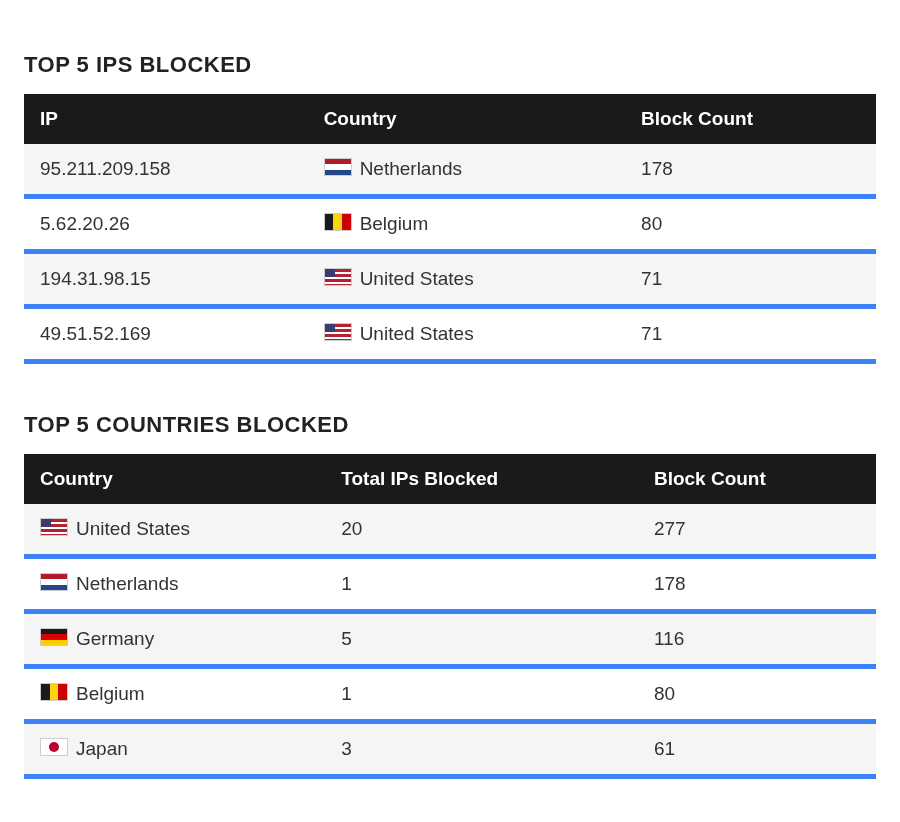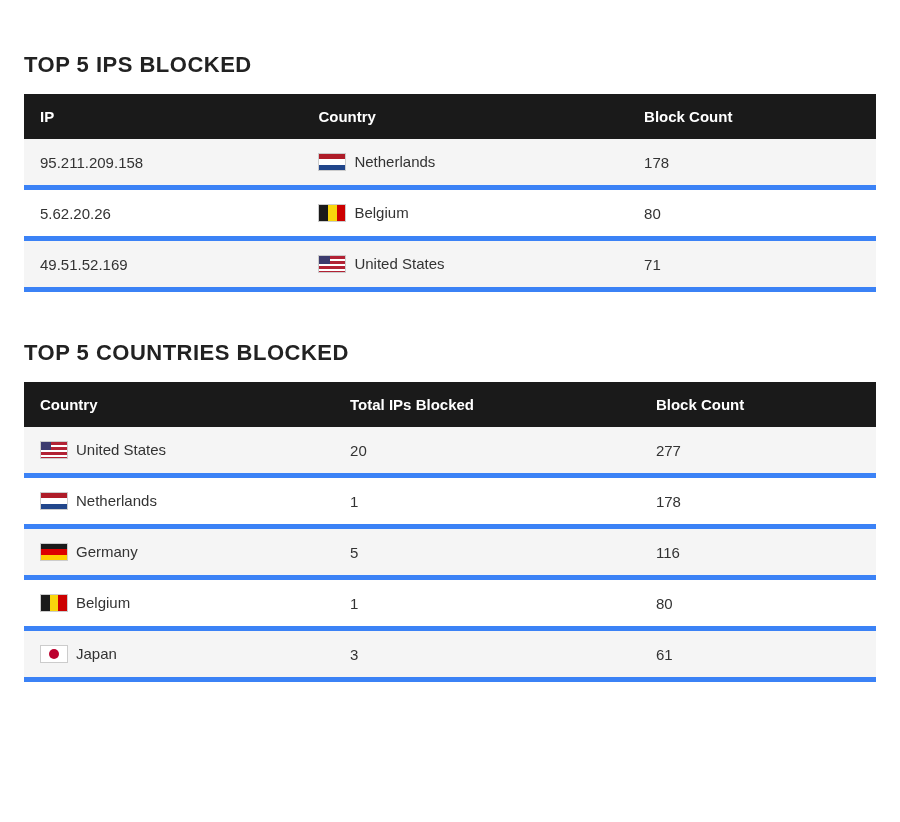--- a/index.html
+++ b/index.html
@@ -18,21 +18,21 @@
       margin-bottom: 16px;
       letter-spacing: 0.5px;
       margin-top: 28px;
     }
     .section {
       margin-bottom: 48px;
     }
     table {
       width: 100%;
       border-collapse: collapse;
-      font-size: 15px;
+      font-size: 19px;
     }
     thead tr {
       background: #1a1a1a;
       color: #ffffff;
     }
     thead th {
       padding: 14px 16px;
       text-align: left;
       font-weight: bold;
     }
@@ -184,20 +184,32 @@
           <td>5.62.20.26</td>
           <td>
             <div class="country-cell">
               <div class="flag flag-be"></div>
               <span>Belgium</span>
             </div>
           </td>
           <td>80</td>
         </tr>
         <tr>
+          <td>194.31.98.15</td>
+          <td>
+            <div class="country-cell">
+              <div class="flag flag-us">
+                <div class="flag-us-inner"></div>
+              </div>
+              <span>United States</span>
+            </div>
+          </td>
+          <td>71</td>
+        </tr>
+        <tr>
           <td>49.51.52.169</td>
           <td>
             <div class="country-cell">
               <div class="flag flag-us">
                 <div class="flag-us-inner"></div>
               </div>
               <span>United States</span>
             </div>
           </td>
           <td>71</td>

